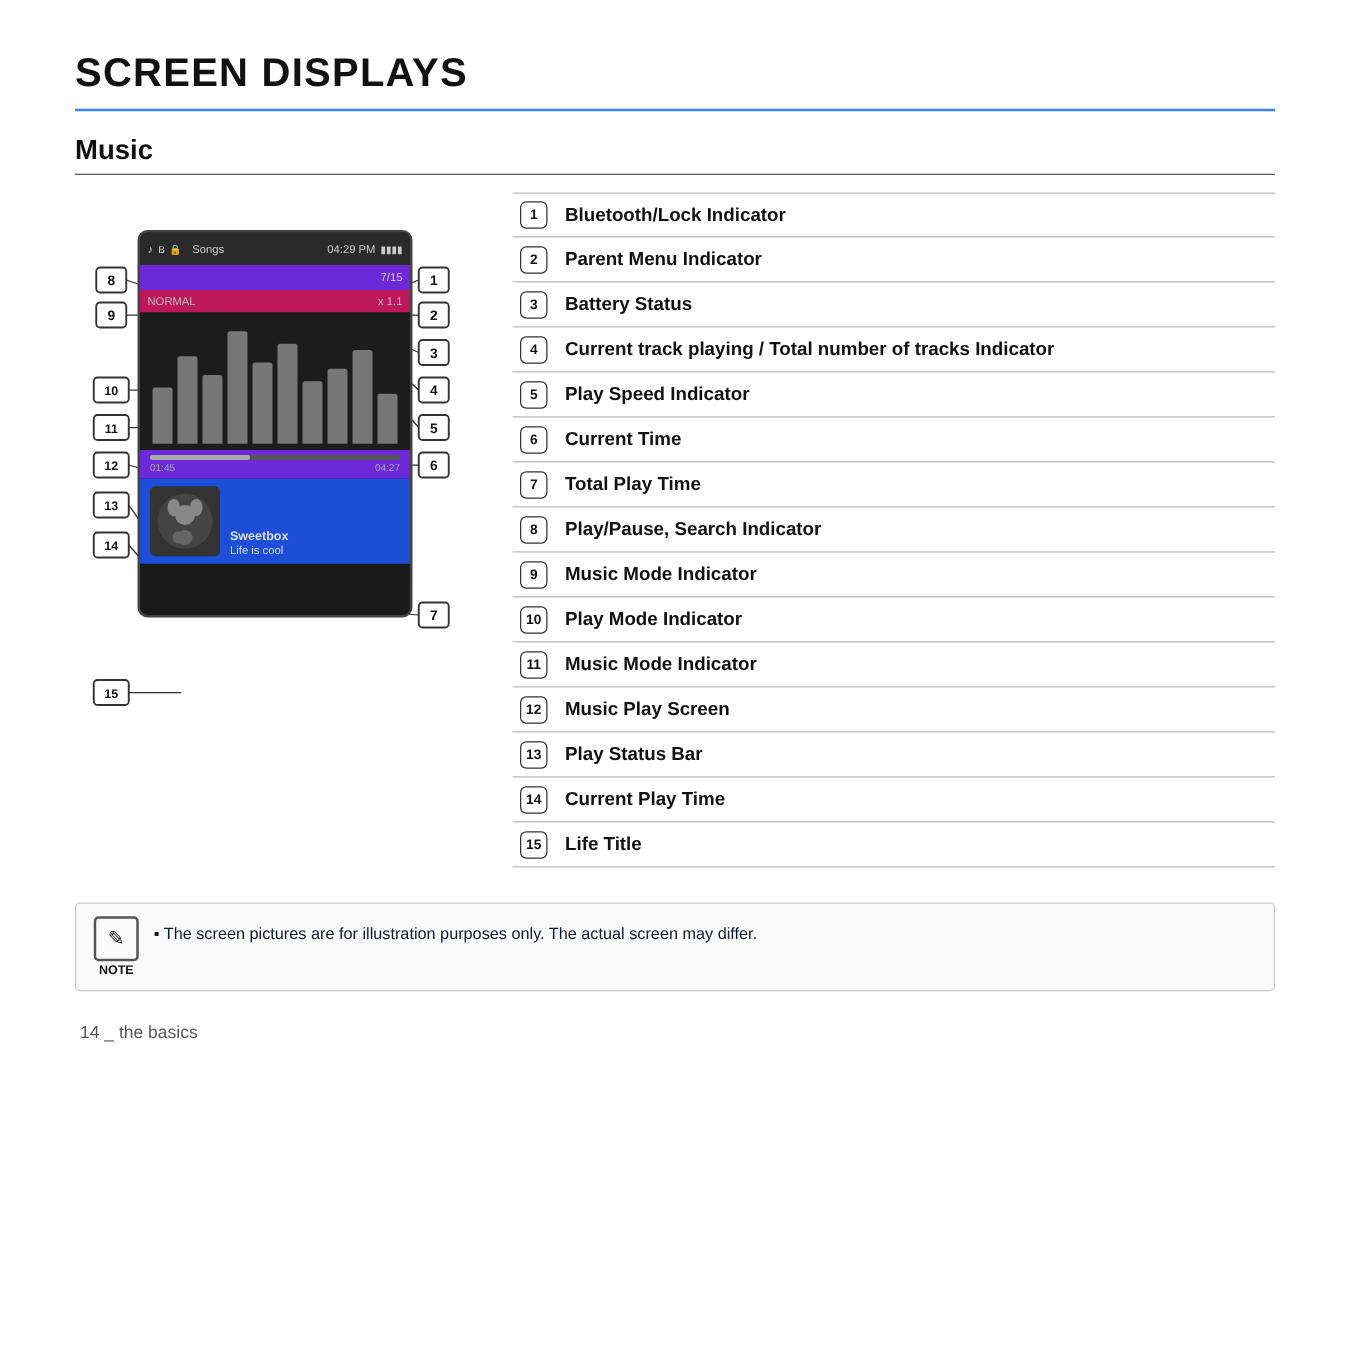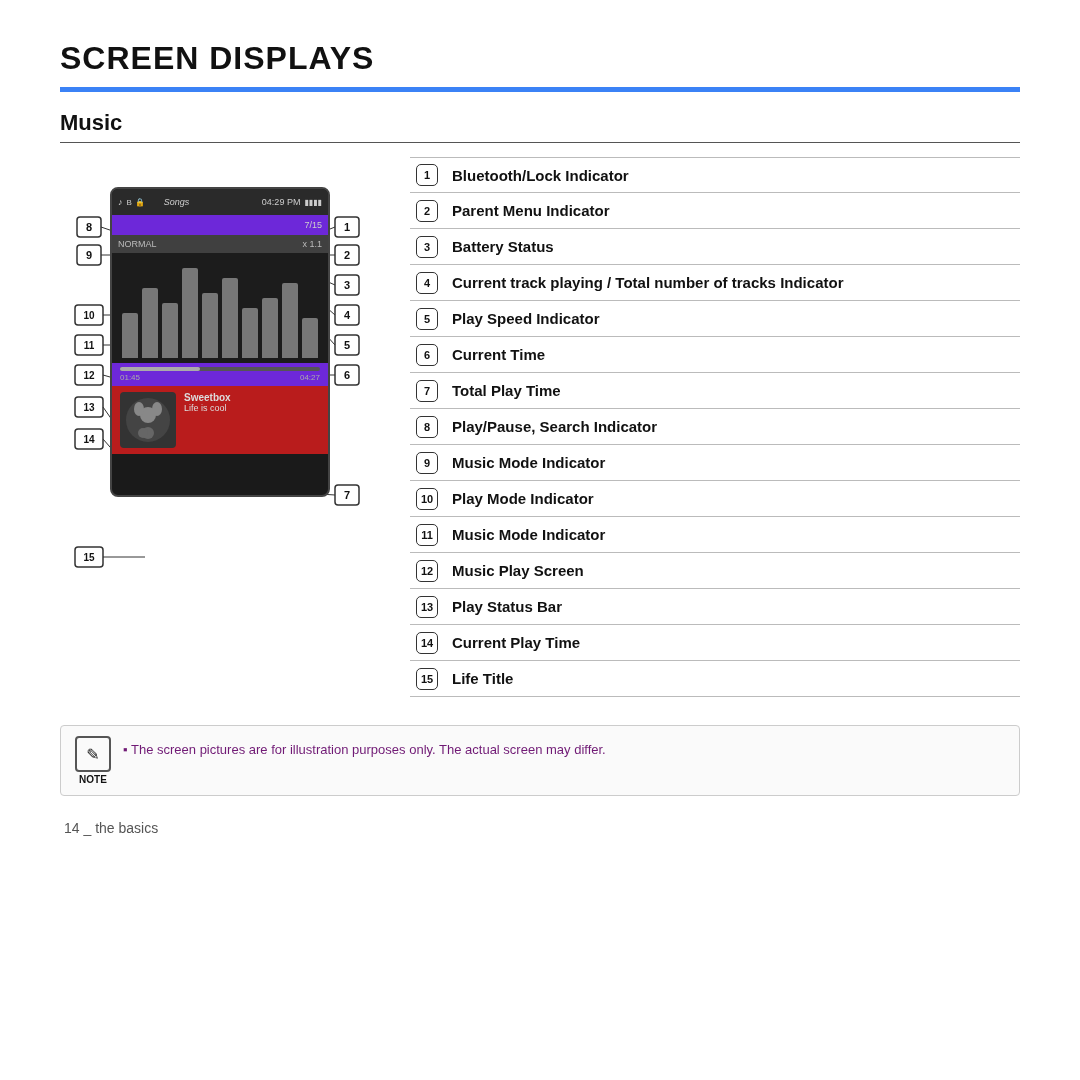--- a/index.html
+++ b/index.html
@@ -13,21 +13,21 @@
     }
 
     .page {
       padding: 40px 60px 30px 60px;
     }
 
     .main-title {
       font-size: 32px;
       font-weight: 900;
       letter-spacing: 1px;
-      border-bottom: 5px solid #3b82f6;
+      border-bottom: 2px solid #3b82f6;
       padding-bottom: 10px;
       margin-bottom: 18px;
     }
 
     .section-title {
       font-size: 22px;
       font-weight: 800;
       border-bottom: 1.5px solid #555;
       padding-bottom: 6px;
       margin-bottom: 14px;
@@ -97,21 +97,21 @@
       height: 20px;
       display: flex;
       align-items: center;
       justify-content: space-between;
       padding: 0 6px;
       font-size: 9px;
       color: #ccc;
     }
 
     .screen-row3 {
-      background: #404040;
+      background: #be185d;
       height: 18px;
       display: flex;
       align-items: center;
       justify-content: space-between;
       padding: 0 6px;
       font-size: 9px;
       color: #bbb;
     }
 
     .equalizer-area {
@@ -152,24 +152,24 @@
     .screen-time-row {
       display: flex;
       justify-content: space-between;
       font-size: 8px;
       color: #aaa;
       margin-top: 2px;
     }
 
     .screen-album-area {
       display: flex;
-      align-items: flex-start;
+      align-items: flex-end;
       gap: 8px;
       padding: 6px 8px;
-      background: #b91c1c;
+      background: #1d4ed8;
     }
 
     .album-art {
       width: 56px;
       height: 56px;
       background: #333;
       border-radius: 4px;
       display: flex;
       align-items: center;
       justify-content: center;
@@ -267,21 +267,21 @@
     }
 
     .note-icon-wrapper {
       display: flex;
       flex-direction: column;
       align-items: center;
     }
 
     .note-text {
       font-size: 13px;
-      color: #701a75;
+      color: #0f172a;
       line-height: 1.5;
       padding-top: 4px;
     }
 
     .page-footer {
       margin-top: 24px;
       font-size: 14px;
       color: #555;
       padding-left: 4px;
     }
@@ -372,21 +372,21 @@
           <line x1="260" y1="308" x2="215" y2="305" stroke="#333" stroke-width="1"></line>
         </svg>
 
         <div class="device-screen" style="position:relative;z-index:2;">
 
           <div class="screen-top-bar">
             <div class="screen-top-left">
               <span>♪</span>
               <span style="font-size:8px;">B</span>
               <span style="font-size:8px;">🔒</span>
-              <span style="margin-left:14px;font-style:italic;">Songs</span>
+              <span style="margin-left:4px;">Songs</span>
             </div>
             <div class="screen-top-right">
               <span>04:29 PM</span>
               <span style="font-size:8px;">▮▮▮▮</span>
             </div>
           </div>
 
           <div class="screen-row2">
             <span></span>
             <span>7/15</span>

